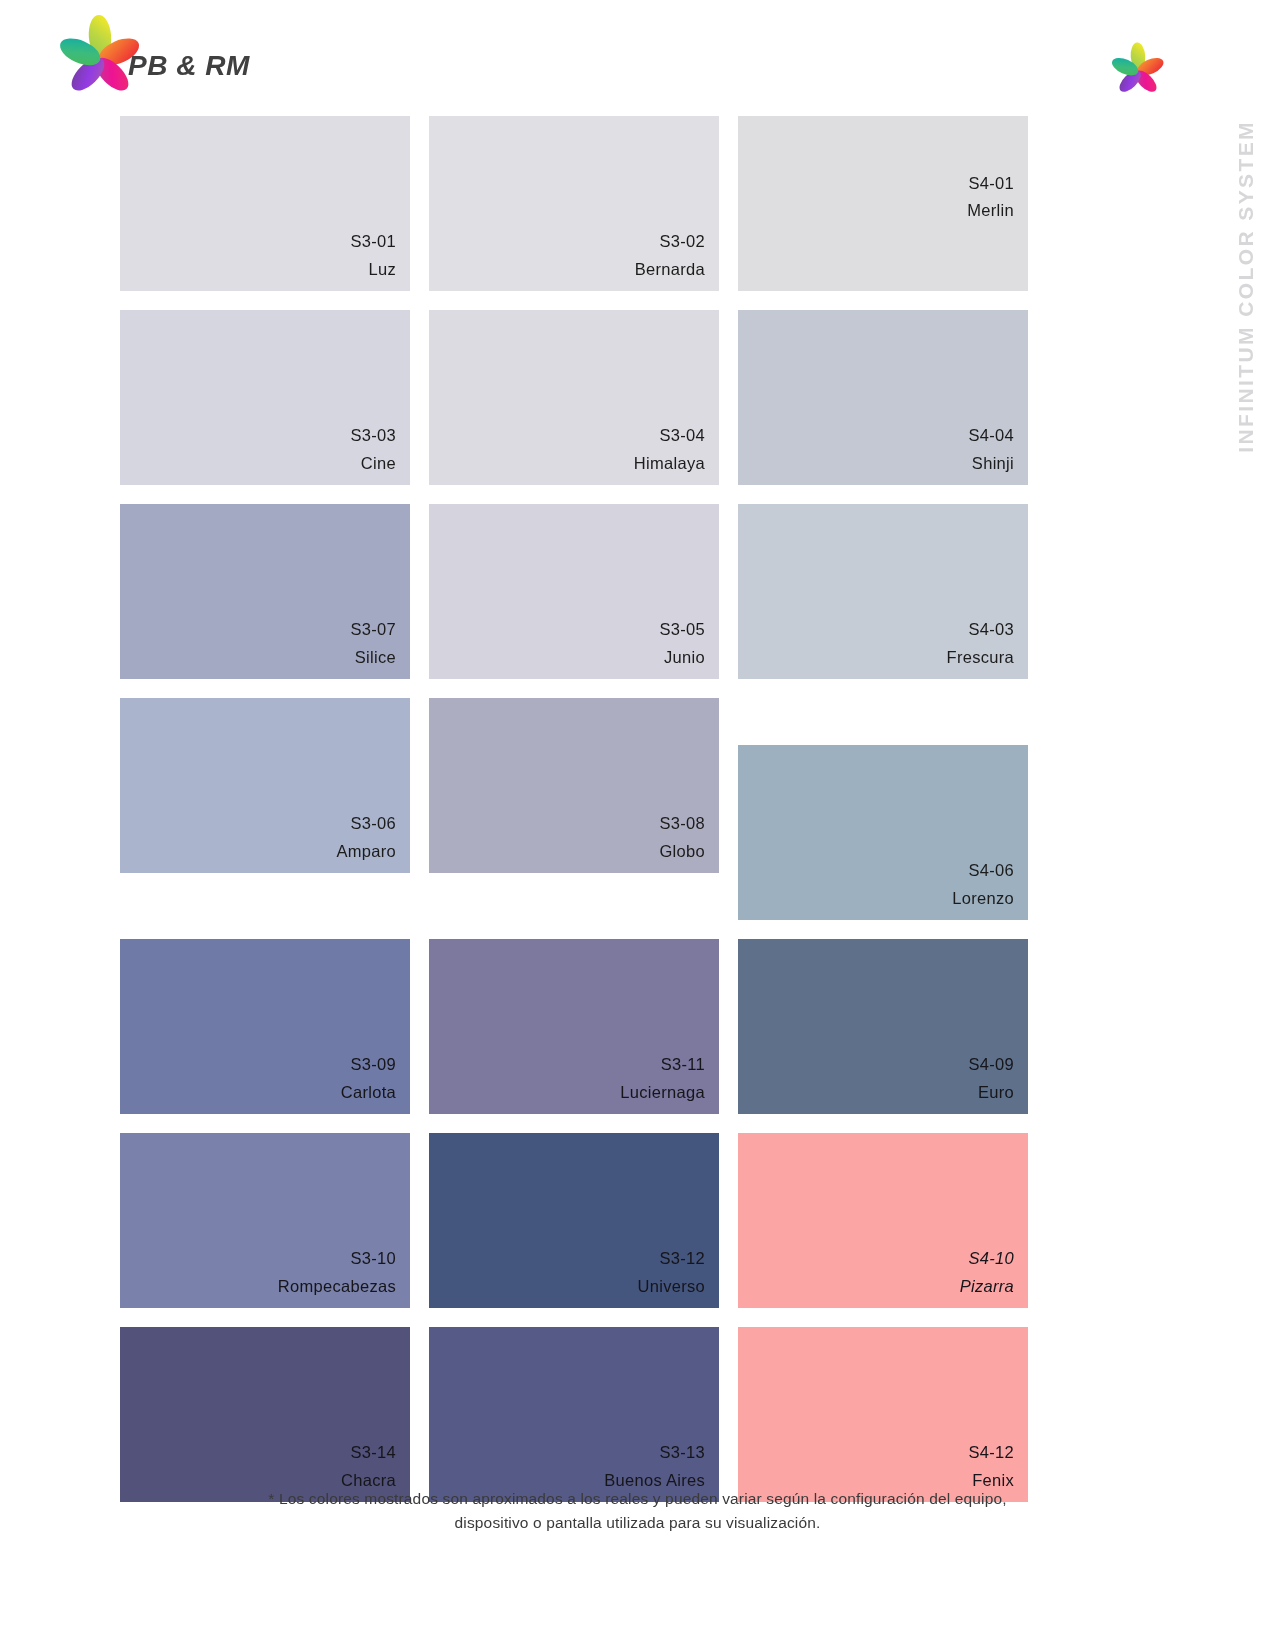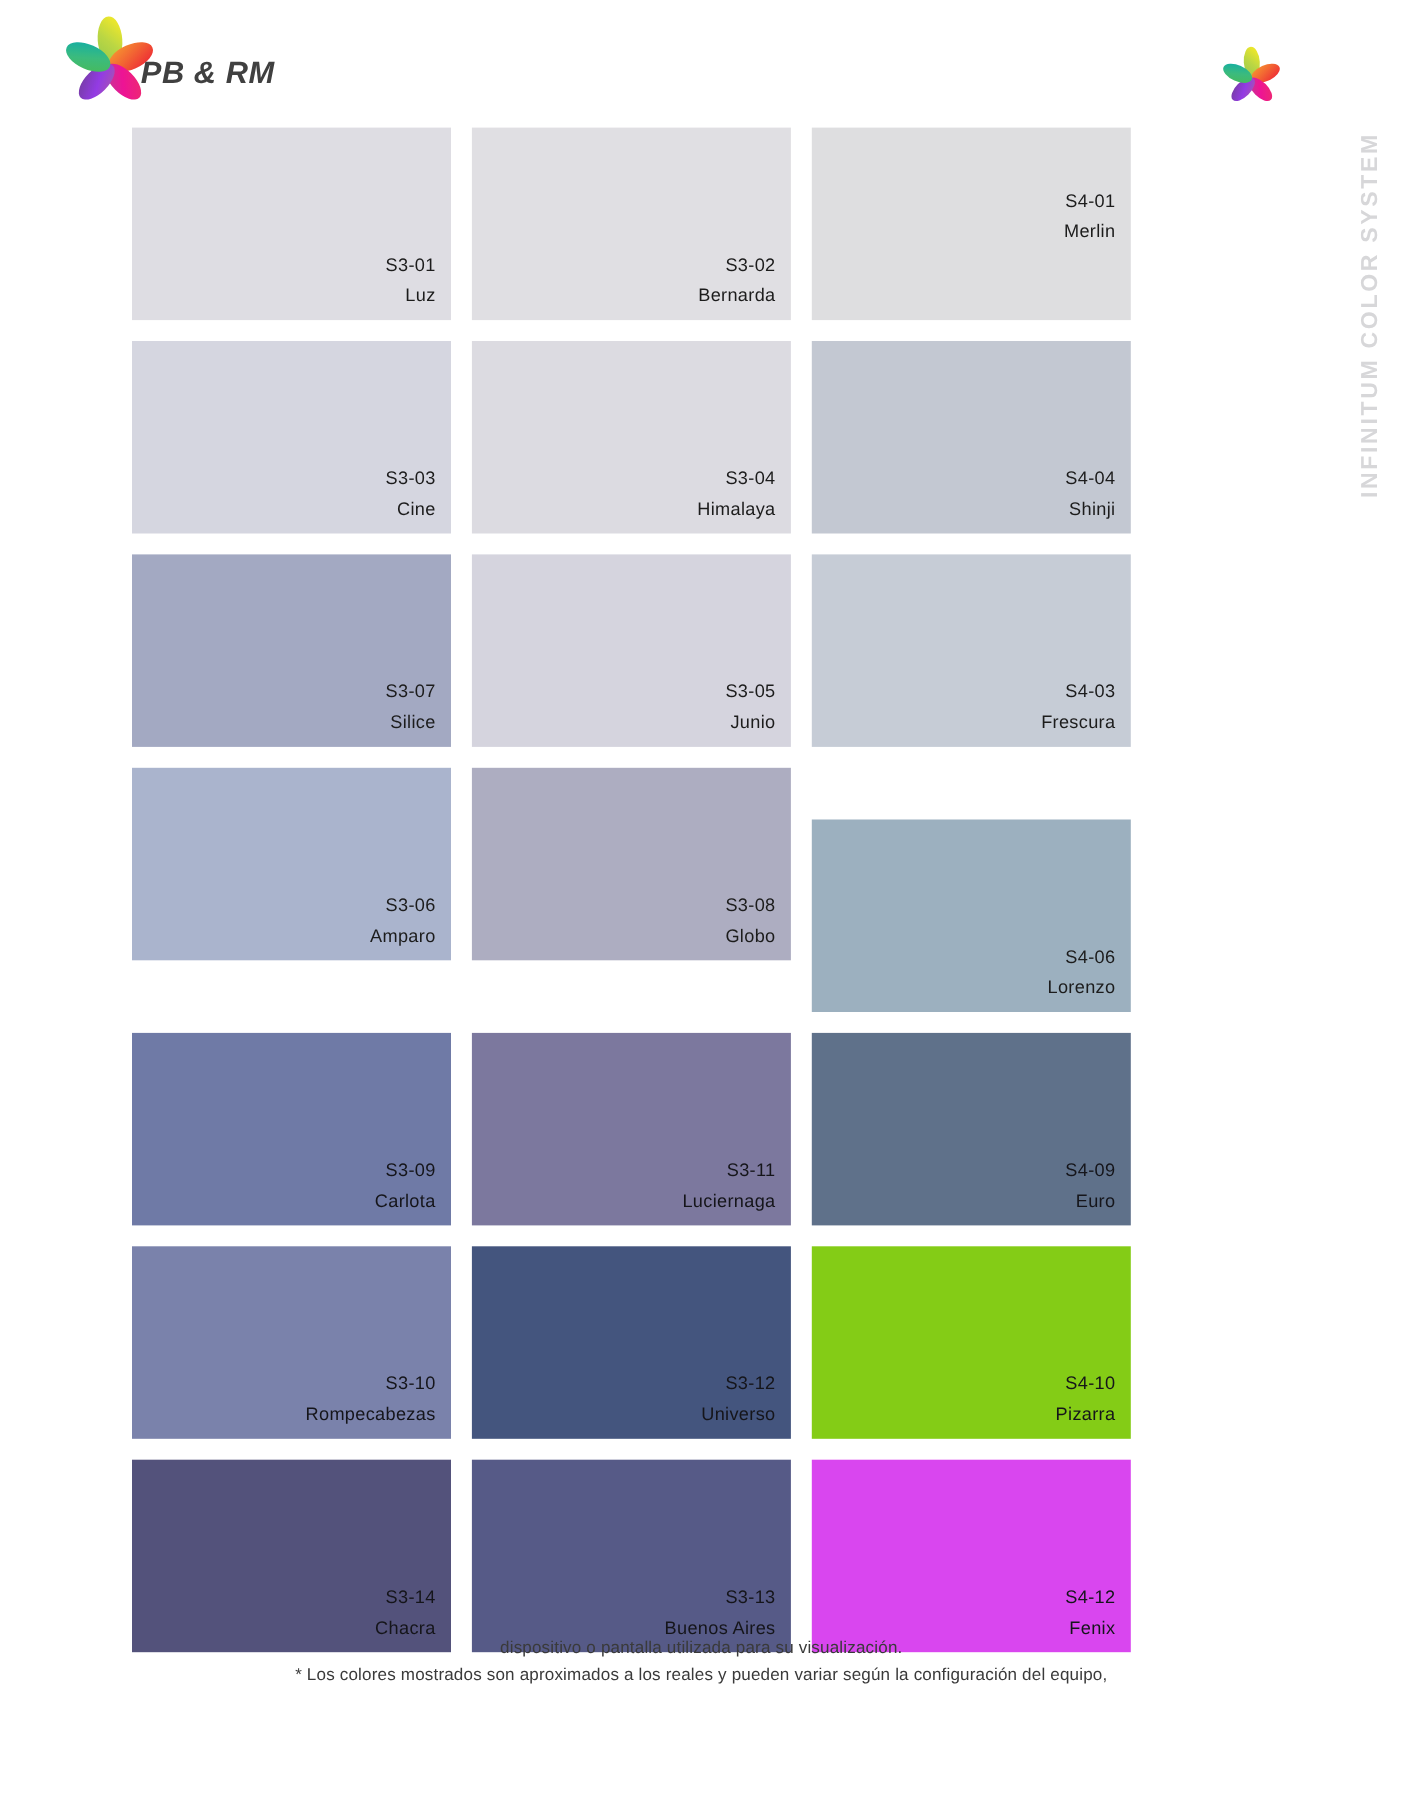--- a/index.html
+++ b/index.html
@@ -260,36 +260,36 @@
         <div class="swatch-name">Euro</div>
       </div>
       <div class="swatch dark" style="background: rgb(122, 130, 171);">
         <div class="swatch-code">S3-10</div>
         <div class="swatch-name">Rompecabezas</div>
       </div>
       <div class="swatch dark" style="background: rgb(68, 85, 126);">
         <div class="swatch-code">S3-12</div>
         <div class="swatch-name">Universo</div>
       </div>
-      <div class="swatch dark" style="background: #84cc16;">
+      <div class="swatch dark" style="background: #fca5a5; font-style: italic;">
         <div class="swatch-code">S4-10</div>
         <div class="swatch-name">Pizarra</div>
       </div>
       <div class="swatch dark" style="background: rgb(83, 82, 123);">
         <div class="swatch-code">S3-14</div>
         <div class="swatch-name">Chacra</div>
       </div>
       <div class="swatch dark" style="background: rgb(86, 90, 135);">
         <div class="swatch-code">S3-13</div>
         <div class="swatch-name">Buenos Aires</div>
       </div>
-      <div class="swatch dark" style="background: #d946ef;">
+      <div class="swatch dark" style="background: #fca5a5;">
         <div class="swatch-code">S4-12</div>
         <div class="swatch-name">Fenix</div>
       </div>
     </div>
 
   <div class="footer">
+    <div class="footer-line">*  Los colores mostrados son aproximados a los reales y pueden variar según la configuración del equipo,</div>
     <div class="footer-line">dispositivo o pantalla utilizada para su visualización.</div>
-    <div class="footer-line">*  Los colores mostrados son aproximados a los reales y pueden variar según la configuración del equipo,</div>
   </div>
 
 </div>
 
 </body></html>

